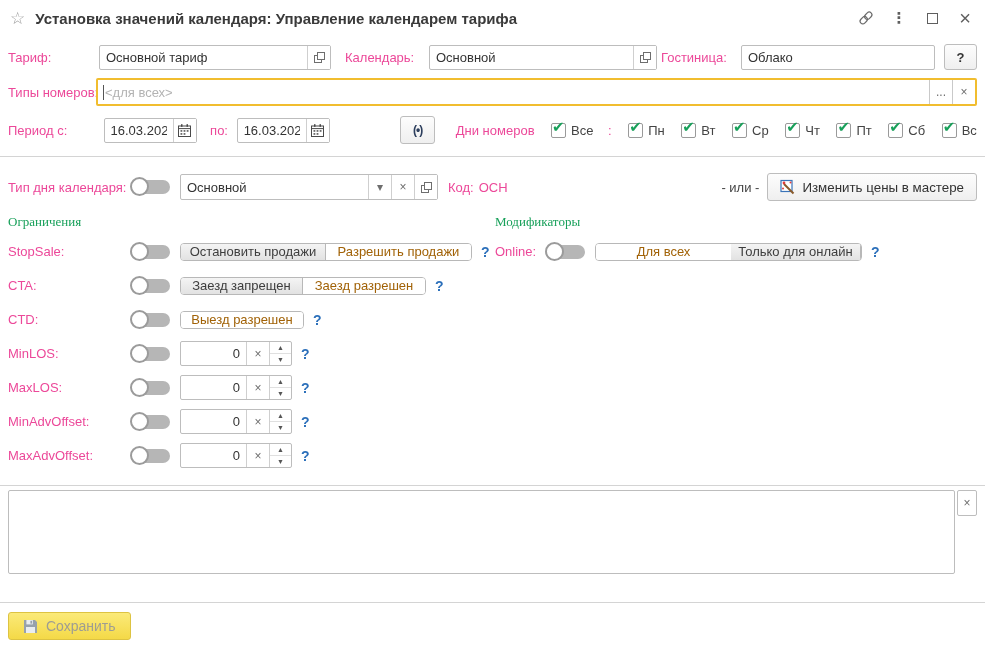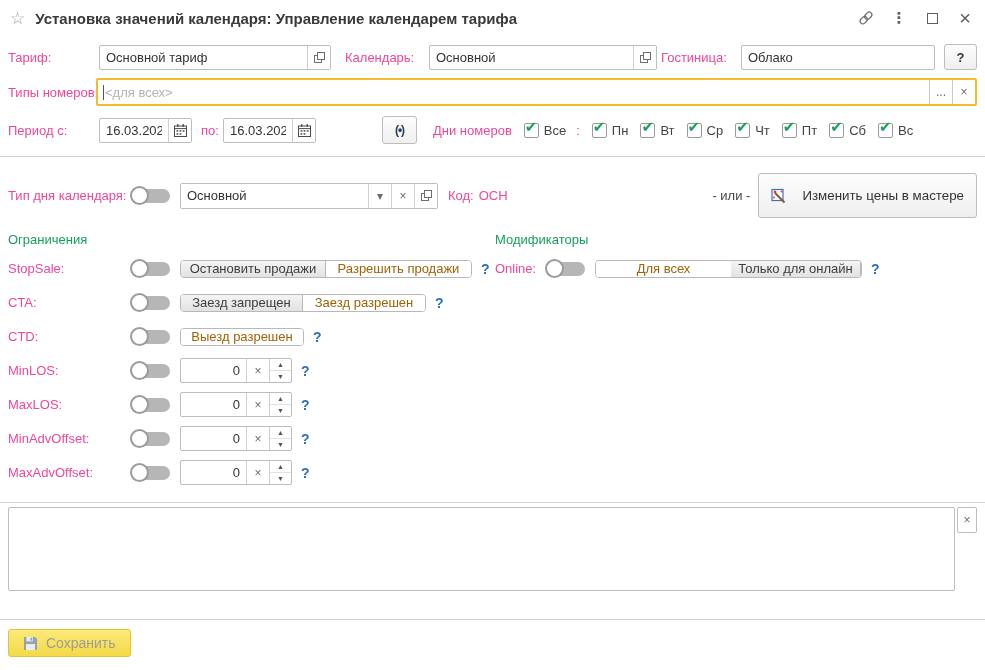--- a/index.html
+++ b/index.html
@@ -66,34 +66,34 @@
   .r1 .f-tariff { width: 232px; } .r1 .f-cal { width: 228px; } .r1 .f-hotel { width: 194px; }
   .qbtn { width: 33px; height: 26px; border: 1px solid #bdbdbd; border-radius: 3px; background: linear-gradient(#fdfdfd,#efefef);
           display: flex; align-items: center; justify-content: center; font-weight: 700; color: #333; cursor: pointer; }
 
   .r2 { margin-top: 8px; }
   .r2 .roomtypes { flex: 1; height: 28px; border: 2px solid #f1bd2f; border-radius: 2px; }
   .r2 .ibtn { border-left: 1px solid #c9c9c9; }
   .caret { width: 1px; height: 15px; background: #555; margin-left: 5px; flex: none; }
   .ph { color: #b3b3b3; padding-left: 1px; white-space: nowrap; overflow: hidden; }
 
-  .r3 { margin-top: 10px; }
+  .r3 { margin-top: 10px; justify-content: space-between; }
   .datebox { width: 93px; }
   .periodbtn { margin-left: 66px; width: 35px; height: 28px; border: 1px solid #bdbdbd; border-radius: 3px;
                background: linear-gradient(#fdfdfd,#efefef); display: flex; align-items: center; justify-content: center;
                color: #2c3e5d; font-weight: 700; font-size: 12px; letter-spacing: -1px; cursor: pointer; }
 
   .r4 { margin-top: 16px; }
   .ddl { width: 258px; height: 26px; }
   .orlbl { white-space: nowrap; color: #444; }
-  .masterbtn { margin-left: 8px; height: 45px; padding: 0 12px; border: 1px solid #bdbdbd; border-radius: 3px;
-               background: linear-gradient(#fdfdfd,#efefef); display: flex; align-items: center; gap: 15px; cursor: pointer; color: #333; }
+  .masterbtn { margin-left: 8px; height: 28px; padding: 0 12px; border: 1px solid #bdbdbd; border-radius: 3px;
+               background: linear-gradient(#fdfdfd,#efefef); display: flex; align-items: center; gap: 6px; cursor: pointer; color: #333; }
 
   .section { position: relative; margin-top: 12px; }
-  .sechdr { height: 18px; display: flex; align-items: center; }
+  .sechdr { height: 18px; display: flex; align-items: center; font-family: Liberation Serif, serif; }
   .srow { margin-top: 7px; height: 27px; display: flex; align-items: center; }
   .srow .lblcol { width: 122px; flex: none; }
   .srow .ctrl { margin-left: 10px; display: flex; align-items: center; }
   .srow .help { margin-left: 9px; }
   .modblock { position: absolute; left: 487px; top: 0; }
   .modrow { margin-top: 7px; height: 27px; display: flex; align-items: center; }
   .modrow .lblonline { width: 45px; flex: none; }
   .modrow .toggle { margin-left: 5px; }
   .modrow .seg { margin-left: 10px; }
 

